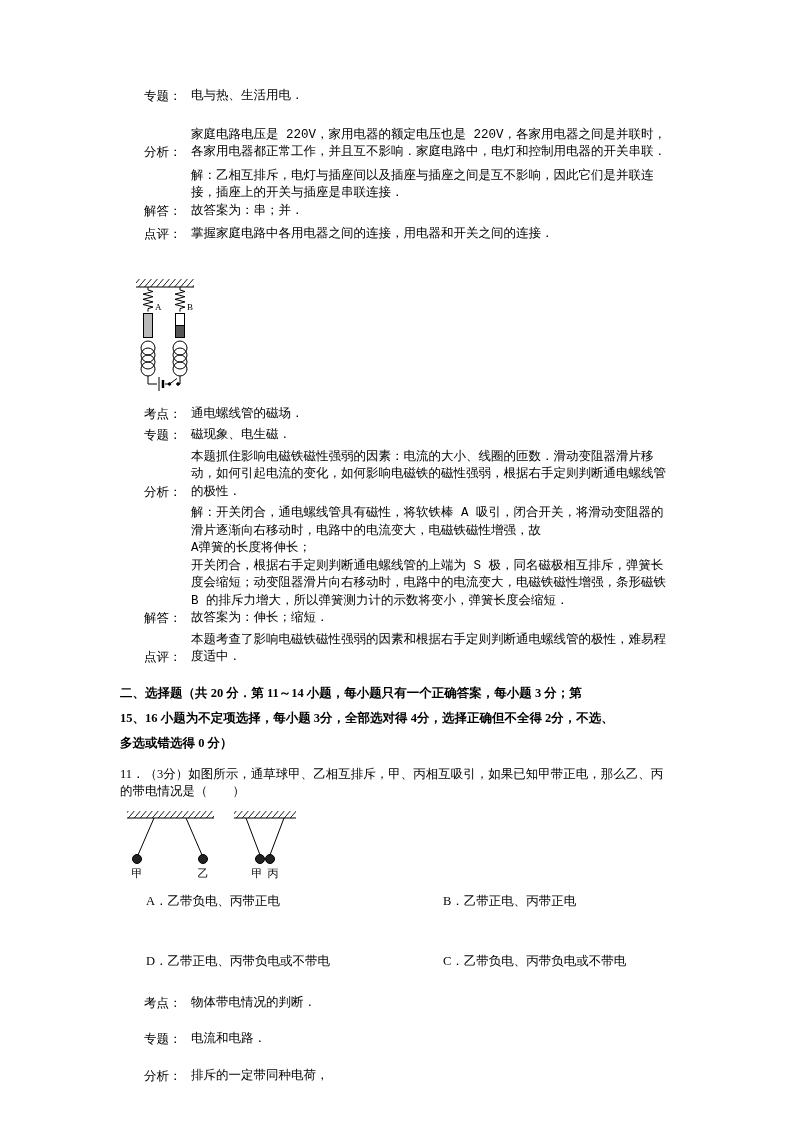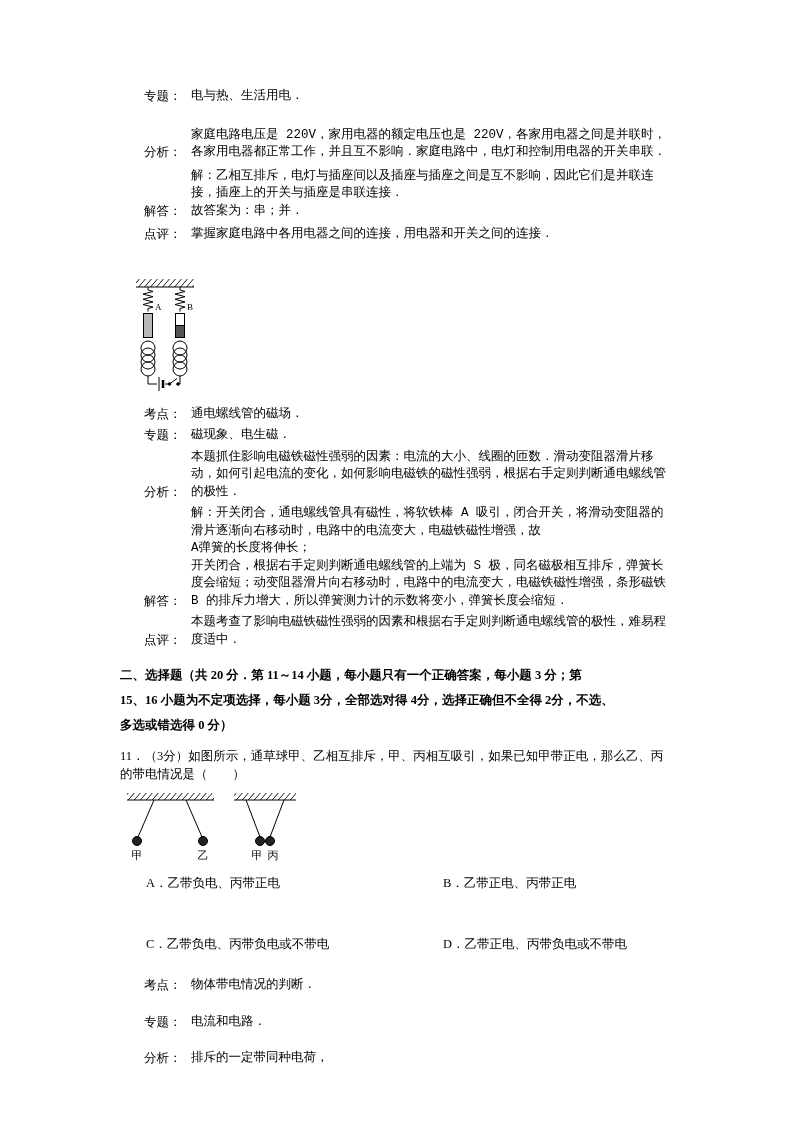--- a/index.html
+++ b/index.html
@@ -131,20 +131,21 @@
           <div class="txt">
             <div>本题抓住影响电磁铁磁性强弱的因素：电流的大小、线圈的匝数．滑动变阻器滑片移动，如何引起电流的变化，如何影响电磁铁的磁性强弱，根据右手定则判断通电螺线管的极性．</div>
           </div>
         </div>
         <div class="lc-row">
           <span class="lbl">解答：</span>
           <div class="txt">
             <div>解：开关闭合，通电螺线管具有磁性，将软铁棒 A 吸引，闭合开关，将滑动变阻器的滑片逐渐向右移动时，电路中的电流变大，电磁铁磁性增强，故</div>
             <div>A弹簧的长度将伸长；</div>
             <div>开关闭合，根据右手定则判断通电螺线管的上端为 S 极，同名磁极相互排斥，弹簧长度会缩短；动变阻器滑片向右移动时，电路中的电流变大，电磁铁磁性增强，条形磁铁 B 的排斥力增大，所以弹簧测力计的示数将变小，弹簧长度会缩短．</div>
+            <div>故答案为：伸长；缩短．</div>
           </div>
         </div>
         <div class="lc-row">
           <span class="lbl">点评：</span>
           <div class="txt">
             <div>本题考查了影响电磁铁磁性强弱的因素和根据右手定则判断通电螺线管的极性，难易程度适中．</div>
           </div>
         </div>
       </div>
   </section>
@@ -188,22 +189,22 @@
           <circle cx="146" cy="50" r="4.5" fill="#222"></circle>
         </g>
         <text x="133" y="68" font-size="11" text-anchor="middle">甲</text>
         <text x="149" y="68" font-size="11" text-anchor="middle">丙</text>
       </svg>
     </div>
 
     <div class="options">
         <div class="option">A．乙带负电、丙带正电</div>
         <div class="option">B．乙带正电、丙带正电</div>
+        <div class="option">D．乙带正电、丙带负电或不带电</div>
         <div class="option">C．乙带负电、丙带负电或不带电</div>
-        <div class="option">D．乙带正电、丙带负电或不带电</div>
       </div>
 
     <div class="rows-wide">
         <div class="lc-row">
           <span class="lbl">考点：</span>
           <div class="txt">
             <div>物体带电情况的判断．</div>
           </div>
         </div>
         <div class="lc-row">

